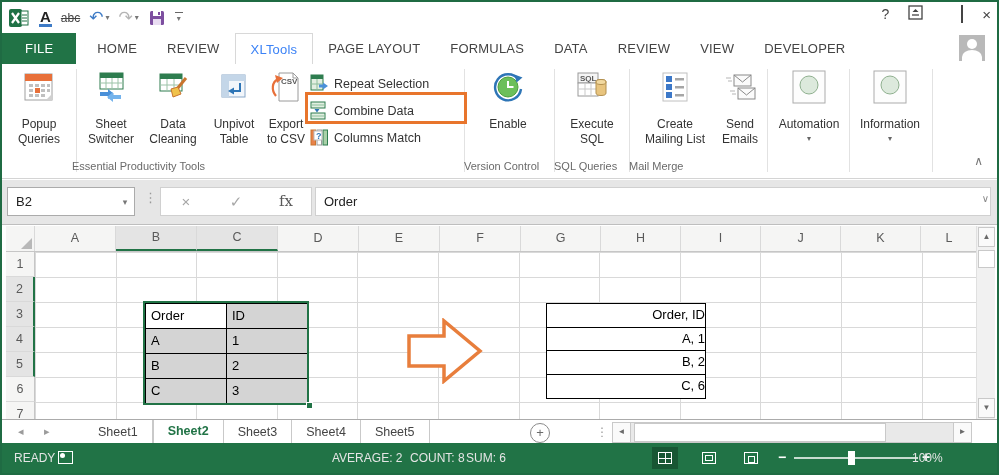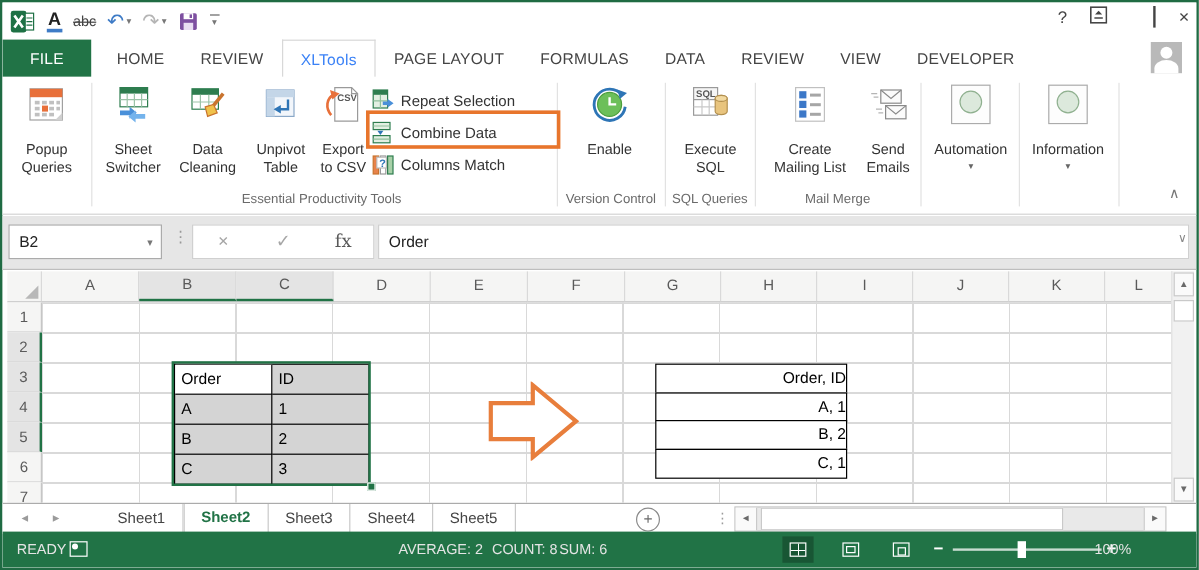--- a/index.html
+++ b/index.html
@@ -35,21 +35,21 @@
 
   
   #ribbon { position:absolute; left:0; top:62px; width:100%; height:115px; background:#fff; border-bottom:1px solid #D4D4D4; }
   .vsep { position:absolute; top:5px; width:1px; height:103px; background:#E2E2E2; }
   .rb-big { position:absolute; top:6px; height:88px; display:flex; flex-direction:column; align-items:center; }
   .rb-big .lbl { font-size:12px; color:#333; text-align:center; line-height:15px; margin-top:13px; }
   .rb-ico32 { width:34px; height:34px; display:block; }
   .small-col { position:absolute; left:308px; top:6px; width:158px; }
   .rb-small { height:27px; display:flex; align-items:center; gap:5px; }
   .rb-small .lbl { font-size:12.5px; color:#333; white-space:nowrap; }
-  .grp-label { position:absolute; top:96px; font-size:11px; color:#6A6A6A; text-align:center; }
+  .grp-label { position:absolute; top:96px; font-size:11px; color:#6A6A6A; }
   #combine-highlight { position:absolute; left:303px; top:28px; width:162px; height:32px; border:3px solid #E8752C; background:transparent; }
   .drop-caret { font-size:8px; color:#666; margin-top:2px; }
   #ribbon-collapse { position:absolute; right:14px; top:90px; color:#777; font-size:12px; }
 
   
   #formularow { position:absolute; left:0; top:178px; width:100%; height:45px; background:#E6E6E6; border-bottom:1px solid #BEBEBE; }
   #namebox { position:absolute; left:5px; top:7px; width:128px; height:29px; background:#fff; border:1px solid #ABABAB; display:flex; align-items:center; }
   #namebox .val { font-size:13px; color:#222; padding-left:8px; flex:1; }
   #namebox .nb-caret { width:18px; text-align:center; color:#777; font-size:9px; }
   #fr-dots { position:absolute; left:142px; top:10px; color:#999; font-size:13px; letter-spacing:0; }
@@ -474,21 +474,21 @@
       </div>
       <div id="sel-outline"></div>
       <div id="fill-handle"></div>
       <svg id="arrow-shape" width="78" height="66" viewBox="0 0 78 66">
           <polygon points="3,18 38,18 38,3 74,33 38,63 38,48 3,48" fill="#FFFFFF" stroke="#E87E3C" stroke-width="3.5"></polygon>
         </svg>
       <div id="res-table">
         <div class="res-row">Order, ID</div>
         <div class="res-row">A, 1</div>
         <div class="res-row">B, 2</div>
-        <div class="res-row">C, 1</div>
+        <div class="res-row">C, 6</div>
       </div>
     </div>
   </div>
 
   <div id="vscroll">
     <div class="sbtn" style="top:1px">▲</div>
     <div id="vthumb"></div>
     <div class="sbtn" style="bottom:1px">▼</div>
   </div>
 

